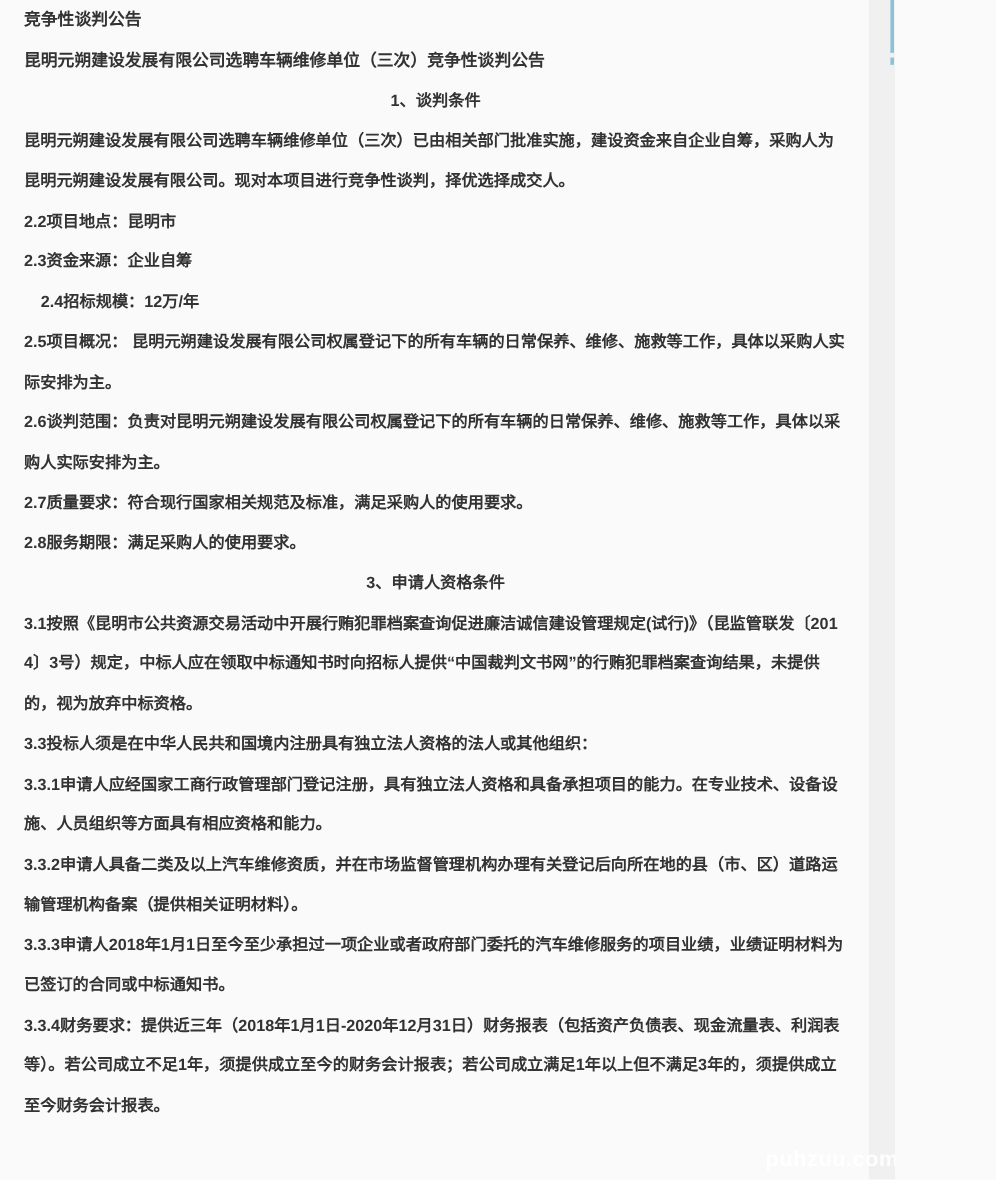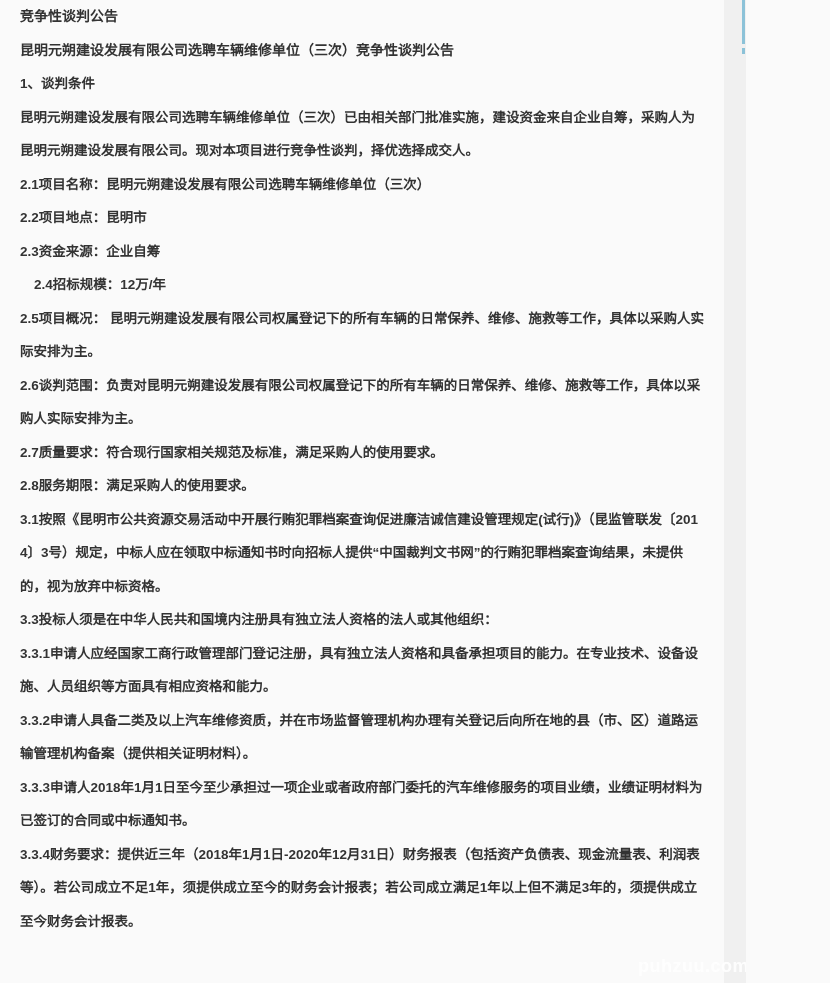--- a/index.html
+++ b/index.html
@@ -30,21 +30,21 @@
     font-size:13.5px;
     line-height:33.5px;
     color:var(--text);
     font-weight:700;
     word-break:break-all;
   }
   .content h1,.content h2,.content h3{
     font-weight:700;
     font-size:14px;
   }
-  .content h3{font-size:13.5px;}
+  .content h3{font-size:13.5px;text-align:center;}
   .content p.indent{text-indent:14px;}
   .scroll-track{
     position:absolute;
     top:0;right:0;
     width:22px;height:983px;
     background:var(--track);
     z-index:1;
   }
   .scroll-thumb{
     position:absolute;
@@ -73,28 +73,28 @@
 </head>
 <body>
 
 <div class="page">
   <div class="content">
     <h1>竞争性谈判公告</h1>
     <h2>昆明元朔建设发展有限公司选聘车辆维修单位（三次）竞争性谈判公告</h2>
     <div id="sections">
         <h3>1、谈判条件</h3>
         <p>昆明元朔建设发展有限公司选聘车辆维修单位（三次）已由相关部门批准实施，建设资金来自企业自筹，采购人为昆明元朔建设发展有限公司。现对本项目进行竞争性谈判，择优选择成交人。</p>
-        <p>2.1项目名称：昆明元朔建设发展有限公司选聘车辆维修单位（三次）</p>
         <p>2.2项目地点：昆明市</p>
         <p>2.3资金来源：企业自筹</p>
         <p class="indent">2.4招标规模：12万/年</p>
         <p>2.5项目概况： 昆明元朔建设发展有限公司权属登记下的所有车辆的日常保养、维修、施救等工作，具体以采购人实际安排为主。</p>
         <p>2.6谈判范围：负责对昆明元朔建设发展有限公司权属登记下的所有车辆的日常保养、维修、施救等工作，具体以采购人实际安排为主。</p>
         <p>2.7质量要求：符合现行国家相关规范及标准，满足采购人的使用要求。</p>
         <p>2.8服务期限：满足采购人的使用要求。</p>
+        <h3>3、申请人资格条件</h3>
         <p>3.1按照《昆明市公共资源交易活动中开展行贿犯罪档案查询促进廉洁诚信建设管理规定(试行)》（昆监管联发〔2014〕3号）规定，中标人应在领取中标通知书时向招标人提供“中国裁判文书网”的行贿犯罪档案查询结果，未提供的，视为放弃中标资格。</p>
         <p>3.3投标人须是在中华人民共和国境内注册具有独立法人资格的法人或其他组织：</p>
         <p>3.3.1申请人应经国家工商行政管理部门登记注册，具有独立法人资格和具备承担项目的能力。在专业技术、设备设施、人员组织等方面具有相应资格和能力。</p>
         <p>3.3.2申请人具备二类及以上汽车维修资质，并在市场监督管理机构办理有关登记后向所在地的县（市、区）道路运输管理机构备案（提供相关证明材料）。</p>
         <p>3.3.3申请人2018年1月1日至今至少承担过一项企业或者政府部门委托的汽车维修服务的项目业绩，业绩证明材料为已签订的合同或中标通知书。</p>
         <p>3.3.4财务要求：提供近三年（2018年1月1日-2020年12月31日）财务报表（包括资产负债表、现金流量表、利润表等）。若公司成立不足1年，须提供成立至今的财务会计报表；若公司成立满足1年以上但不满足3年的，须提供成立至今财务会计报表。</p>
       </div>
   </div>
 
   <div class="scroll-track">

